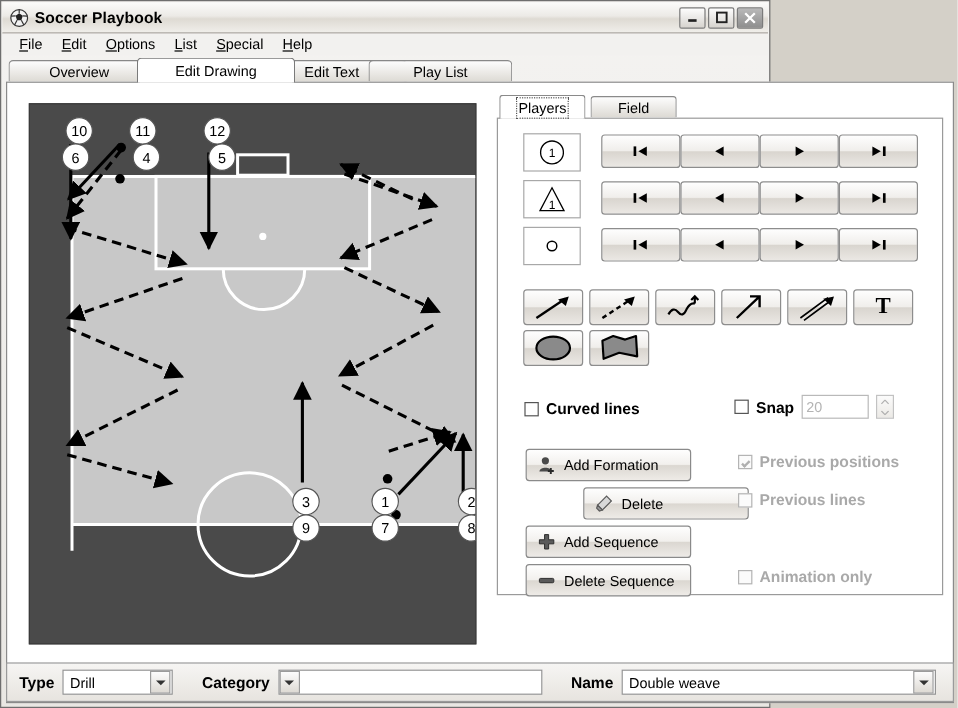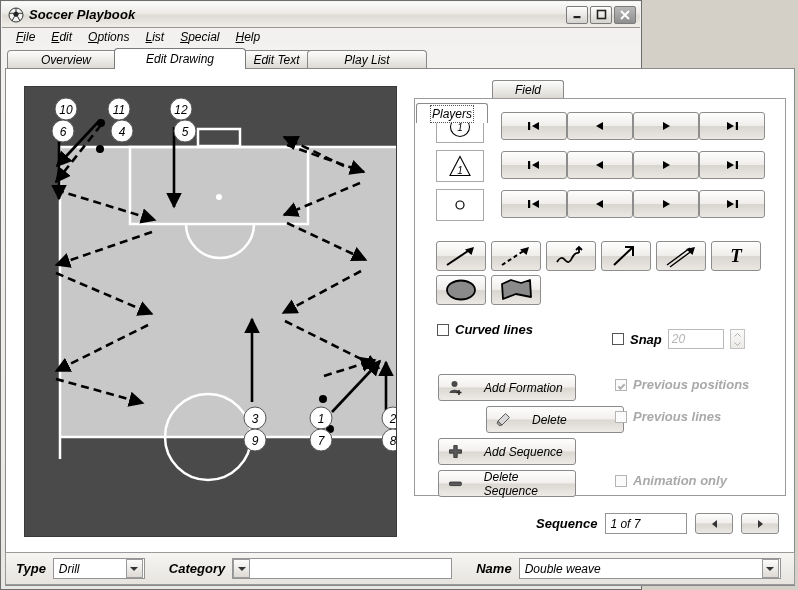--- a/index.html
+++ b/index.html
@@ -7,21 +7,20 @@
     width:798px;height:590px;overflow:hidden;
     font-family:"Liberation Sans", sans-serif;
     font-size:12px;
     background:#d4d0c8;
   }
   #app{
     position:relative;width:642px;height:590px;
     background:linear-gradient(#f4f3f1,#e9e7e3);
     border:1px solid #6e6e6e;
     box-sizing:border-box;
-    font-style:italic;
   }
 
   
   .titlebar{
     position:absolute;left:1px;top:1px;right:1px;height:26px;
     background:linear-gradient(#fbfbfa 0%,#eceae6 45%,#dedad3 55%,#f0eeea 100%);
     border-bottom:1px solid #9a968f;
     display:flex;align-items:center;
     box-sizing:border-box;
   }
@@ -106,21 +105,21 @@
   .ptabs{position:relative;height:19px;}
   .ptab{
     position:absolute;top:1px;height:18px;width:72px;
     background:linear-gradient(#fdfdfd,#dcd9d3);
     border:1px solid #8a8a8a;border-bottom:none;
     border-radius:3px 3px 0 0;
     font-size:12px;display:flex;align-items:center;justify-content:center;
     box-sizing:border-box;
   }
   .ptab.active{
-    top:0;height:20px;background:#fff;z-index:3;margin-top:24px;
+    top:0;height:20px;background:#fff;z-index:3;
   }
   .ptab.active .lbl{
     outline:1px dotted #555;outline-offset:1px;
   }
   .pbody{
     position:absolute;left:0;top:19px;width:372px;height:398px;
     background:#fff;border:1px solid #9a9a9a;
     box-sizing:border-box;
   }
 
@@ -171,21 +170,21 @@
     box-sizing:border-box;display:flex;flex-direction:column;
   }
   .spin-half{flex:1;display:flex;align-items:center;justify-content:center;}
 
   .act-btn{
     position:absolute;left:23px;width:138px;height:27px;
     background:linear-gradient(#fefefe 0%,#f2f0ed 48%,#dbd7d1 52%,#eeebe7 100%);
     border:1px solid #8a8a8a;border-radius:3px;
     box-sizing:border-box;
     display:flex;align-items:center;
-    padding-left:9px;gap:21px;font-size:12px;color:#000;
+    padding-left:9px;gap:7px;font-size:12px;color:#000;
   }
 
   
   .seq-row{
     position:absolute;left:530px;top:444px;display:flex;align-items:center;gap:8px;
   }
   .seq-lbl{font-weight:bold;font-size:13px;}
   .seq-field{
     width:82px;height:21px;background:#fff;border:1px solid #949494;
     box-sizing:border-box;font-size:12px;padding:3px 4px;
@@ -529,21 +528,21 @@
           <svg width="38" height="24" viewBox="0 0 38 24">
             <ellipse cx="19" cy="12" rx="14" ry="9.5" fill="#8a8a8a" stroke="#000" stroke-width="1.8"></ellipse>
           </svg>
         </div>
         <div class="tool-btn" style="left:76px;top:176px;">
           <svg width="38" height="24" viewBox="0 0 38 24">
             <polygon points="5,6 14,2 24,5 33,2 34,19 19,16 6,21" fill="#8a8a8a" stroke="#000" stroke-width="1.8" stroke-linejoin="round"></polygon>
           </svg>
         </div>
 
-        <div class="cbrow" style="left:22px;top:223px;">
+        <div class="cbrow" style="left:22px;top:234px;">
           <span class="cbox"></span>
           <span class="cb-label">Curved lines</span>
         </div>
 
         <div class="cbrow" style="left:197px;top:230px;">
           <span class="cbox"></span>
           <span class="cb-label">Snap</span>
           <span class="spin-field">20</span>
           <span class="spin-btns">
             <span class="spin-half">
@@ -596,30 +595,20 @@
           <span class="cb-label dim">Previous lines</span>
         </div>
         <div class="cbrow" style="left:200px;top:374px;">
           <span class="cbox disabled"></span>
           <span class="cb-label dim">Animation only</span>
         </div>
 
       </div>
     </div>
 
-    <div class="seq-row">
-      <span class="seq-lbl">Sequence</span>
-      <span class="seq-field">1 of 7</span>
-      <span class="seq-btn">
-          <span class="tri-l"></span>
-        </span>
-      <span class="seq-btn">
-          <span class="tri-r"></span>
-        </span>
-    </div>
 
   </div>
 
   <div class="bottom-bar">
     <span class="bb-lbl">Type</span>
     <span class="combo" style="width:92px;">
       <span class="val">Drill</span>
       <span class="arrowbox">
           <span class="caret"></span>
         </span>

